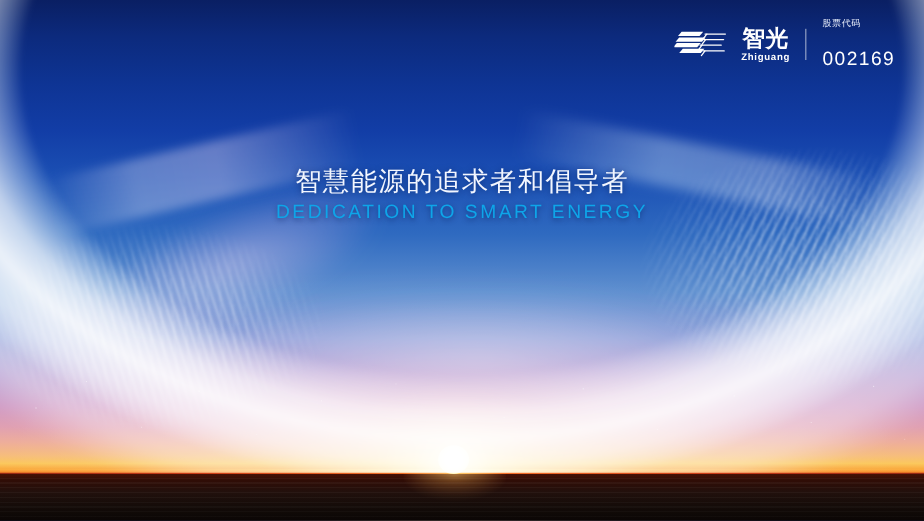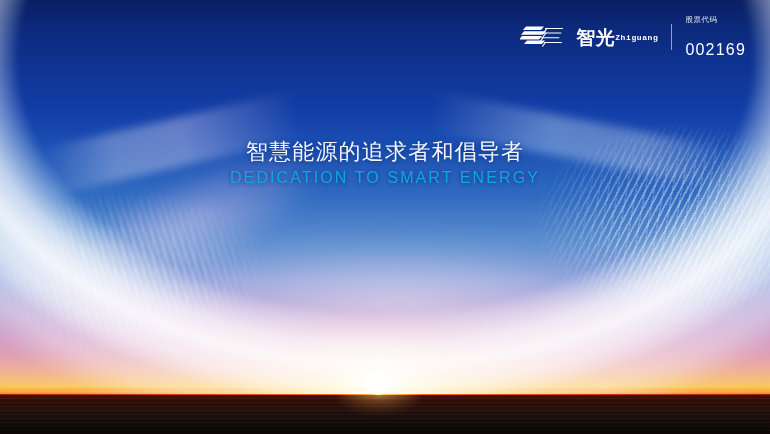--- a/index.html
+++ b/index.html
@@ -251,27 +251,27 @@
     text-shadow:0 1px 4px rgba(0,20,70,0.50);
   }
 
   
   .logo-bar{
     position:absolute; right:24px; top:18px;
     display:flex; align-items:center; gap:10px;
     height:38px;
   }
   .logo-mark{ width:46px; height:26px; display:block; flex:0 0 auto; }
-  .logo-word{ display:flex; flex-direction:row; align-items:center; line-height:1;text-align:center; }
+  .logo-word{ display:flex; flex-direction:column; align-items:center; line-height:1;text-align:center; }
   .logo-word .zh{
     font-family:"DejaVu Sans","Liberation Sans",sans-serif;
     font-size:19px; font-weight:700; color:#ffffff; letter-spacing:0.5px;
   }
   .logo-word .py{
-    font-family:Liberation Mono, monospace;
+    font-family:Liberation Sans, sans-serif;
     font-size:8px; font-weight:700; color:#ffffff;
     letter-spacing:0.6px; margin-top:2px;
   }
   .divider{
     width:1px; height:26px; background:rgba(255,255,255,0.55); margin:0 3px;
   }
   .stock{ display:flex; flex-direction:column; align-items:flex-start; line-height:1; }
   .stock .label{
     font-family:"DejaVu Sans","Liberation Sans",sans-serif;
     font-size:7.5px; color:#e7edfa; letter-spacing:0.5px;

